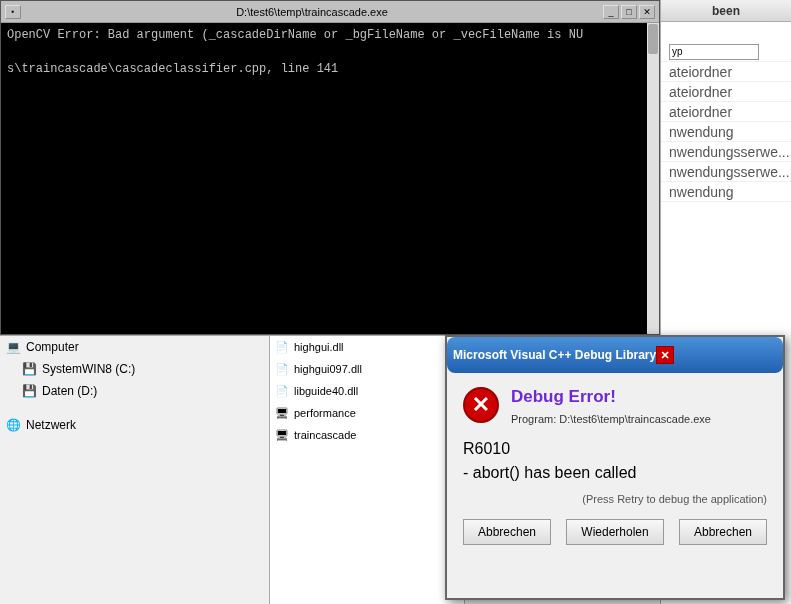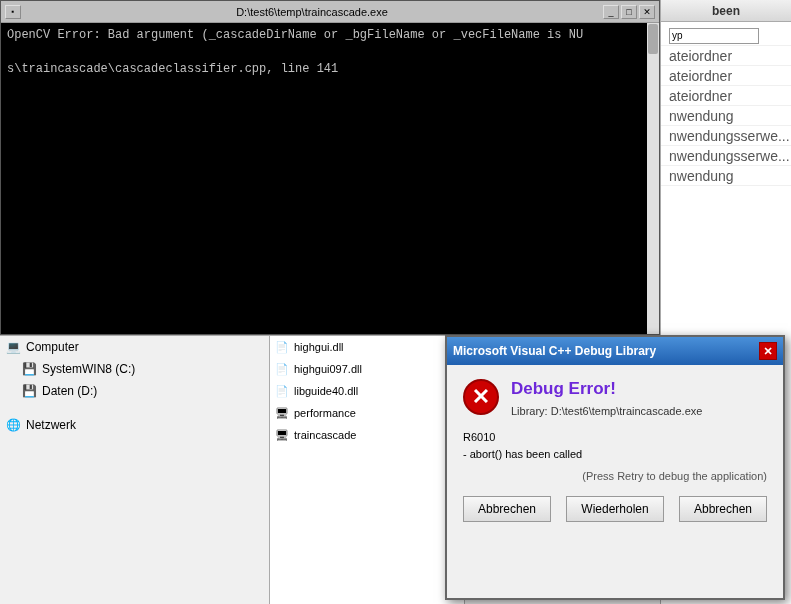--- a/index.html
+++ b/index.html
@@ -96,21 +96,21 @@
       border-bottom: 1px solid #aaa;
       display: flex;
       align-items: center;
       justify-content: center;
       font-size: 12px;
       font-weight: bold;
       color: #333;
     }
 
     .explorer-right-list {
-      padding: 4px 0;
+      padding: 20px 0;
     }
 
     .explorer-right-item {
       height: 20px;
       display: flex;
       align-items: center;
       padding: 0 8px;
       font-size: 11px;
       color: #333;
       border-bottom: 1px solid #f0f0f0;
@@ -206,26 +206,26 @@
       left: 445px;
       width: 340px;
       height: 265px;
       background: #f0f0f0;
       border: 2px solid #666;
       box-shadow: 3px 3px 10px rgba(0,0,0,0.5);
       z-index: 100;
     }
 
     .dialog-titlebar {
-      height: 28px;
+      height: 36px;
       background: linear-gradient(to bottom, #4a90d9, #2060b0);
       display: flex;
       align-items: center;
-      justify-content: space-between;
       padding: 0 6px;
+      border-radius: 8px;
     }
 
     .dialog-title-text {
       font-size: 12px;
       color: #fff;
       font-weight: bold;
     }
 
     .dialog-close-btn {
       width: 18px;
@@ -275,21 +275,21 @@
     }
 
     .dialog-program-text {
       font-size: 11px;
       color: #333;
       word-break: break-all;
     }
 
     .dialog-error-detail {
       margin: 8px 0 8px 0;
-      font-size: 11px;
+      font-size: 16px;
       color: #000;
       line-height: 1.5;
     }
 
     .dialog-hint {
       font-size: 11px;
       color: #555;
       margin-bottom: 14px;
       text-align: right;
     }
@@ -444,21 +444,21 @@
   <div class="dialog-titlebar">
     <span class="dialog-title-text">Microsoft Visual C++ Debug Library</span>
     <button class="dialog-close-btn">✕</button>
   </div>
   <div class="dialog-content">
     <div class="dialog-header-row">
       <div class="error-icon">✕</div>
       <div>
         <div class="dialog-main-text">Debug Error!</div>
         <div class="dialog-program-text">
-          <span>Library:</span>
+          <span>Program:</span>
           <span>D:\test6\temp\traincascade.exe</span>
         </div>
       </div>
     </div>
     <div class="dialog-error-detail">
       <span>R6010</span><br>
       <span>- abort() has been called</span>
     </div>
     <div class="dialog-hint">(Press Retry to debug the application)</div>
     <div class="dialog-buttons">

